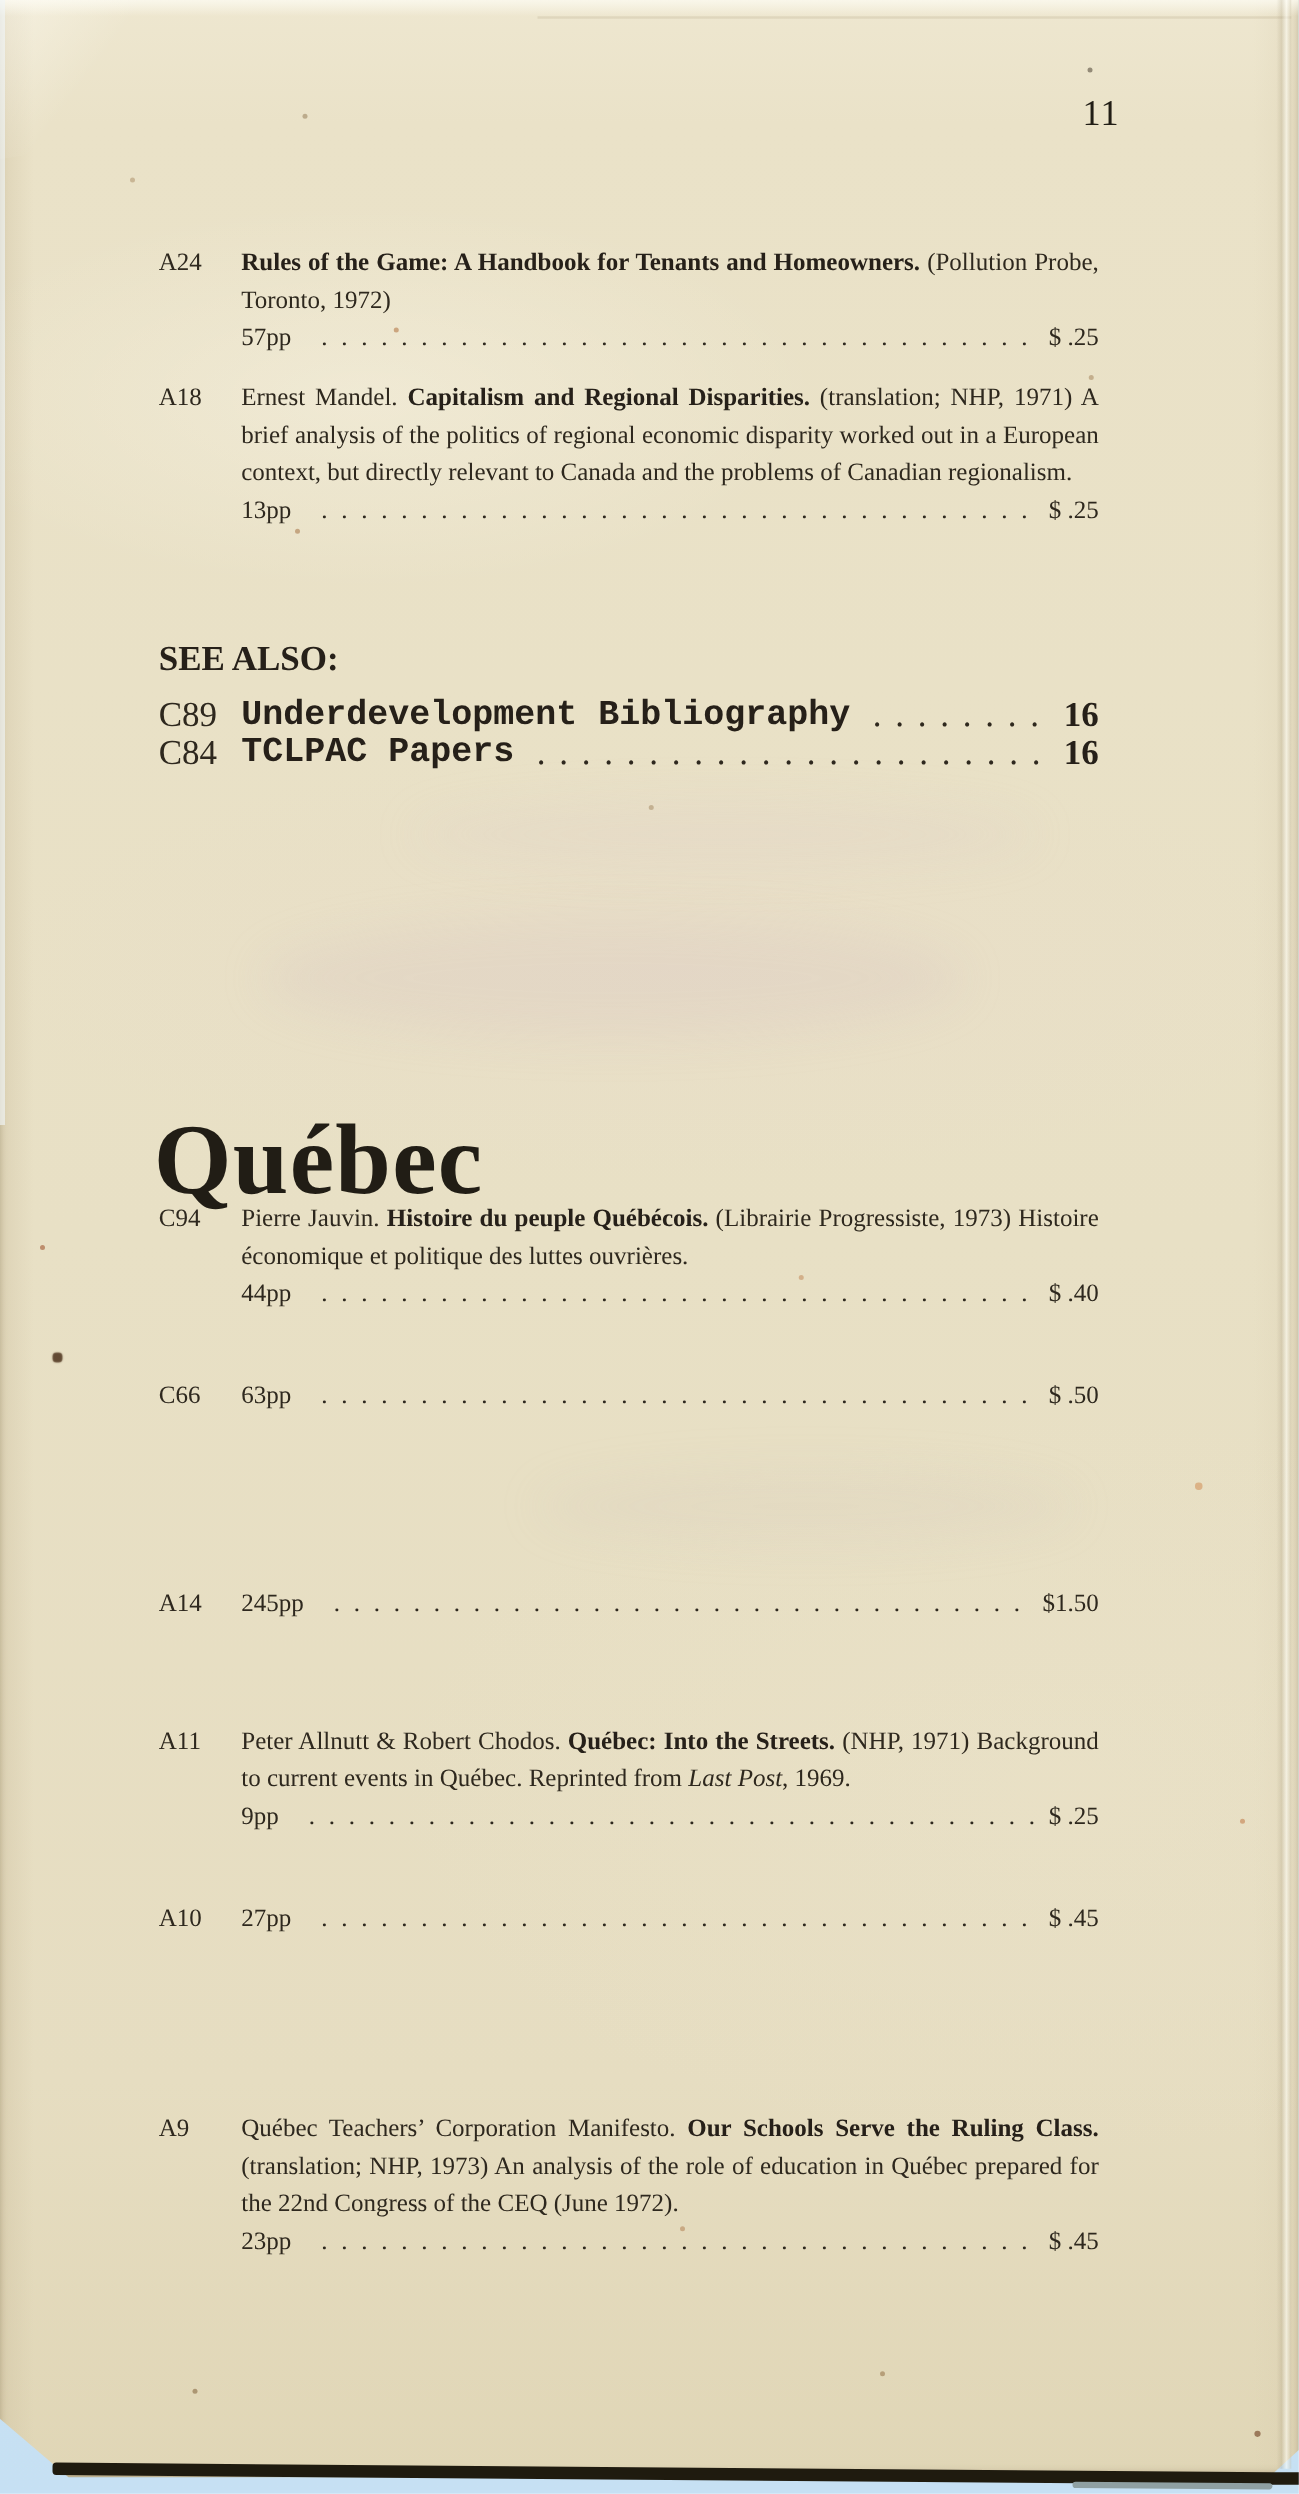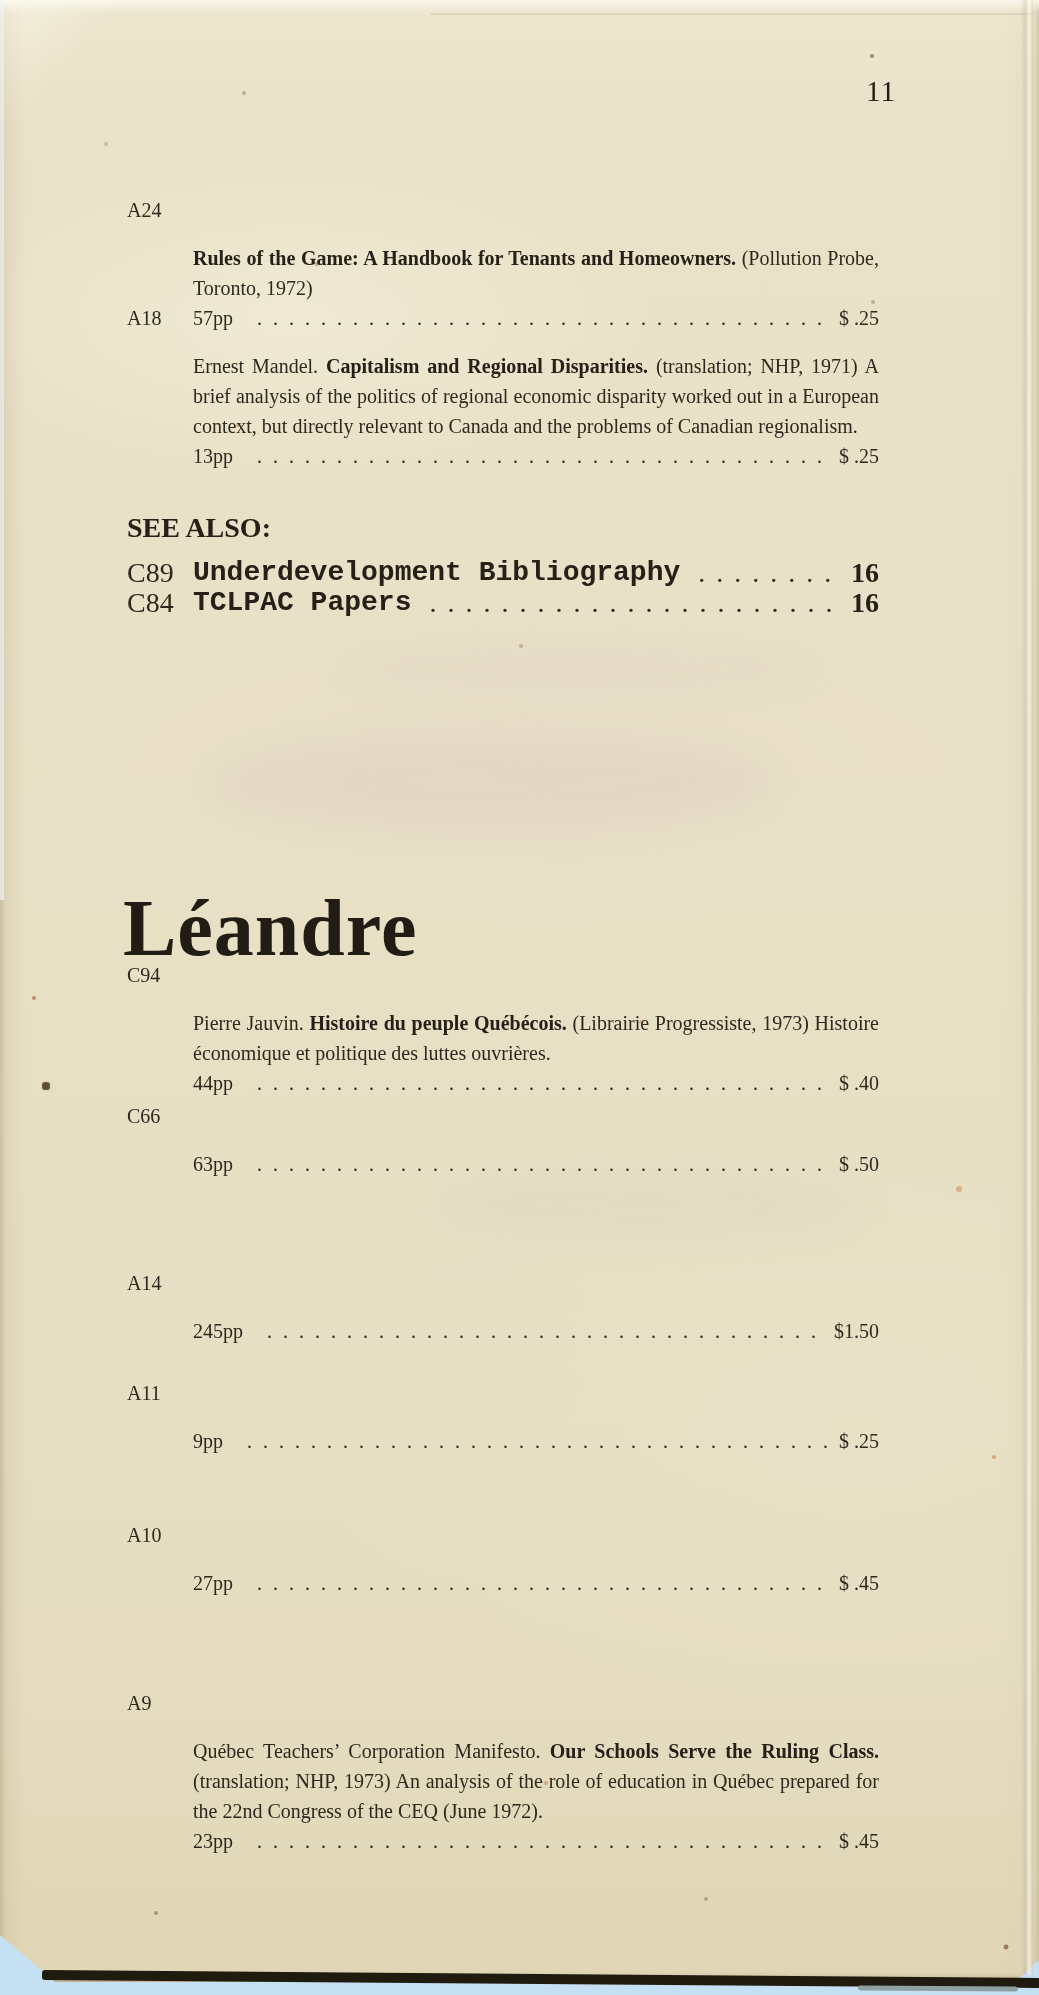--- a/index.html
+++ b/index.html
@@ -56,21 +56,21 @@
       1005px 1946px 0 1.5px rgba(110,60,30,0.6);}
   .bottom-band{position:absolute;left:42px;right:-8px;top:1974px;height:10px;background:#1f1b0f;
     transform:rotate(0.45deg);border-radius:3px;}
   .under-sliver{position:absolute;left:858px;width:160px;top:1986px;height:5px;background:#8fa0a2;
     transform:rotate(0.4deg);border-radius:3px;}
   
   .pagenum{position:absolute;left:866px;top:76px;font-size:29px;line-height:30px;
     color:#211d15;letter-spacing:1px;}
   .entry{position:absolute;left:127px;width:752px;font-size:20px;line-height:30px;color:#2e281e;}
   .entry .code{position:absolute;left:0;top:0;}
-  .entry .body{margin-left:66px;margin-top:48px;}
+  .entry .body{margin-left:66px;}
   .entry p{margin:0;text-align:justify;}
   .b{font-weight:bold;color:#262019;}
   .i{font-style:italic;}
   .leader{display:flex;align-items:center;}
   .dots{flex:1 1 auto;overflow:hidden;white-space:nowrap;letter-spacing:11px;margin:0 10px 0 24px;}
   .price{white-space:pre;}
   .see-heading{position:absolute;left:127px;top:513px;font-size:28px;line-height:30px;
     font-weight:bold;color:#262019;}
   .see-row{position:absolute;left:127px;width:752px;display:flex;align-items:flex-end;
     font-size:28px;line-height:30px;color:#2e281e;}
@@ -132,21 +132,21 @@
   <span class="page">16</span>
 </div>
 
 <div class="see-row" style="top:588px">
   <span class="code">C84</span>
   <span class="title">TCLPAC Papers</span>
   <span class="dots">................................................................................</span>
   <span class="page">16</span>
 </div>
 
-<h1 class="section-heading">Léandre</h1>
+<h1 class="section-heading">Québec</h1>
 
 <section class="entry" style="top:960px">
   <span class="code">C94</span>
   <div class="body">
     <p class="text"><span>Pierre Jauvin. </span><span class="b">Histoire du peuple Québécois.</span><span> (Librairie Progressiste, 1973) Histoire économique et politique des luttes ouvrières.</span></p>
     <div class="leader">
       <span class="pp">44pp</span>
       <span class="dots">................................................................................</span>
       <span class="price">$ .40</span>
     </div>
@@ -171,20 +171,21 @@
       <span class="pp">245pp</span>
       <span class="dots">................................................................................</span>
       <span class="price">$1.50</span>
     </div>
   </div>
 </section>
 
 <section class="entry" style="top:1378px">
   <span class="code">A11</span>
   <div class="body">
+    <p class="text"><span>Peter Allnutt &amp; Robert Chodos. </span><span class="b">Québec: Into the Streets.</span><span> (NHP, 1971) Background to current events in Québec. Reprinted from </span><span class="i">Last Post</span><span>, 1969.</span></p>
     <div class="leader">
       <span class="pp">9pp</span>
       <span class="dots">................................................................................</span>
       <span class="price">$ .25</span>
     </div>
   </div>
 </section>
 
 <section class="entry" style="top:1520px">
   <span class="code">A10</span>

